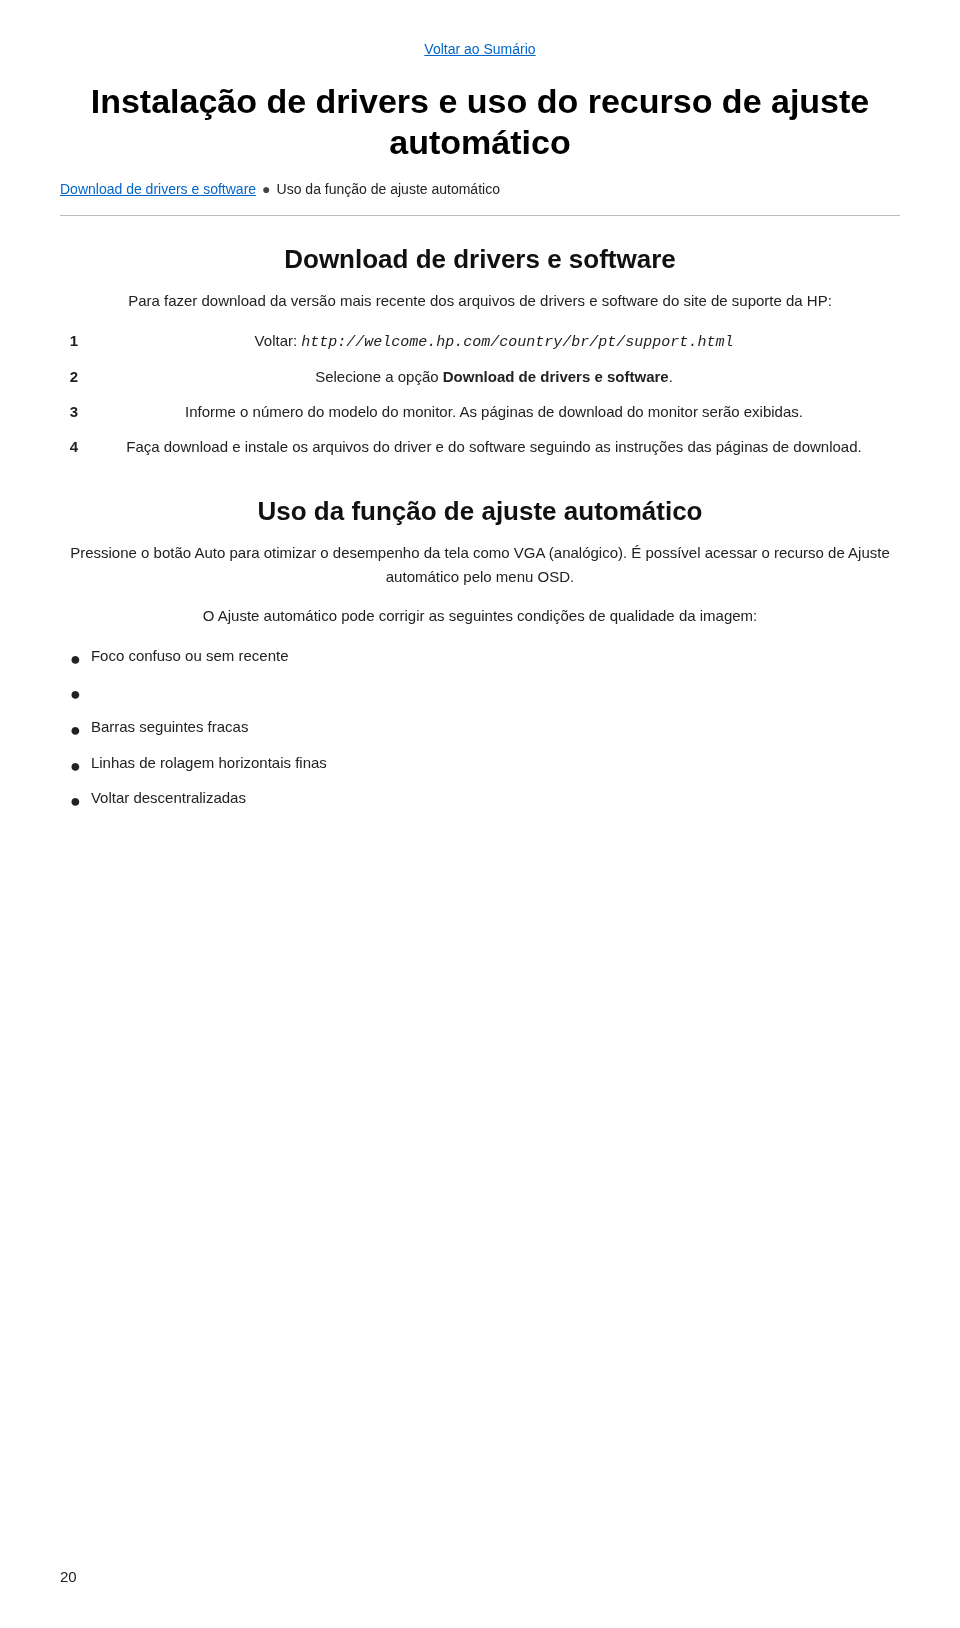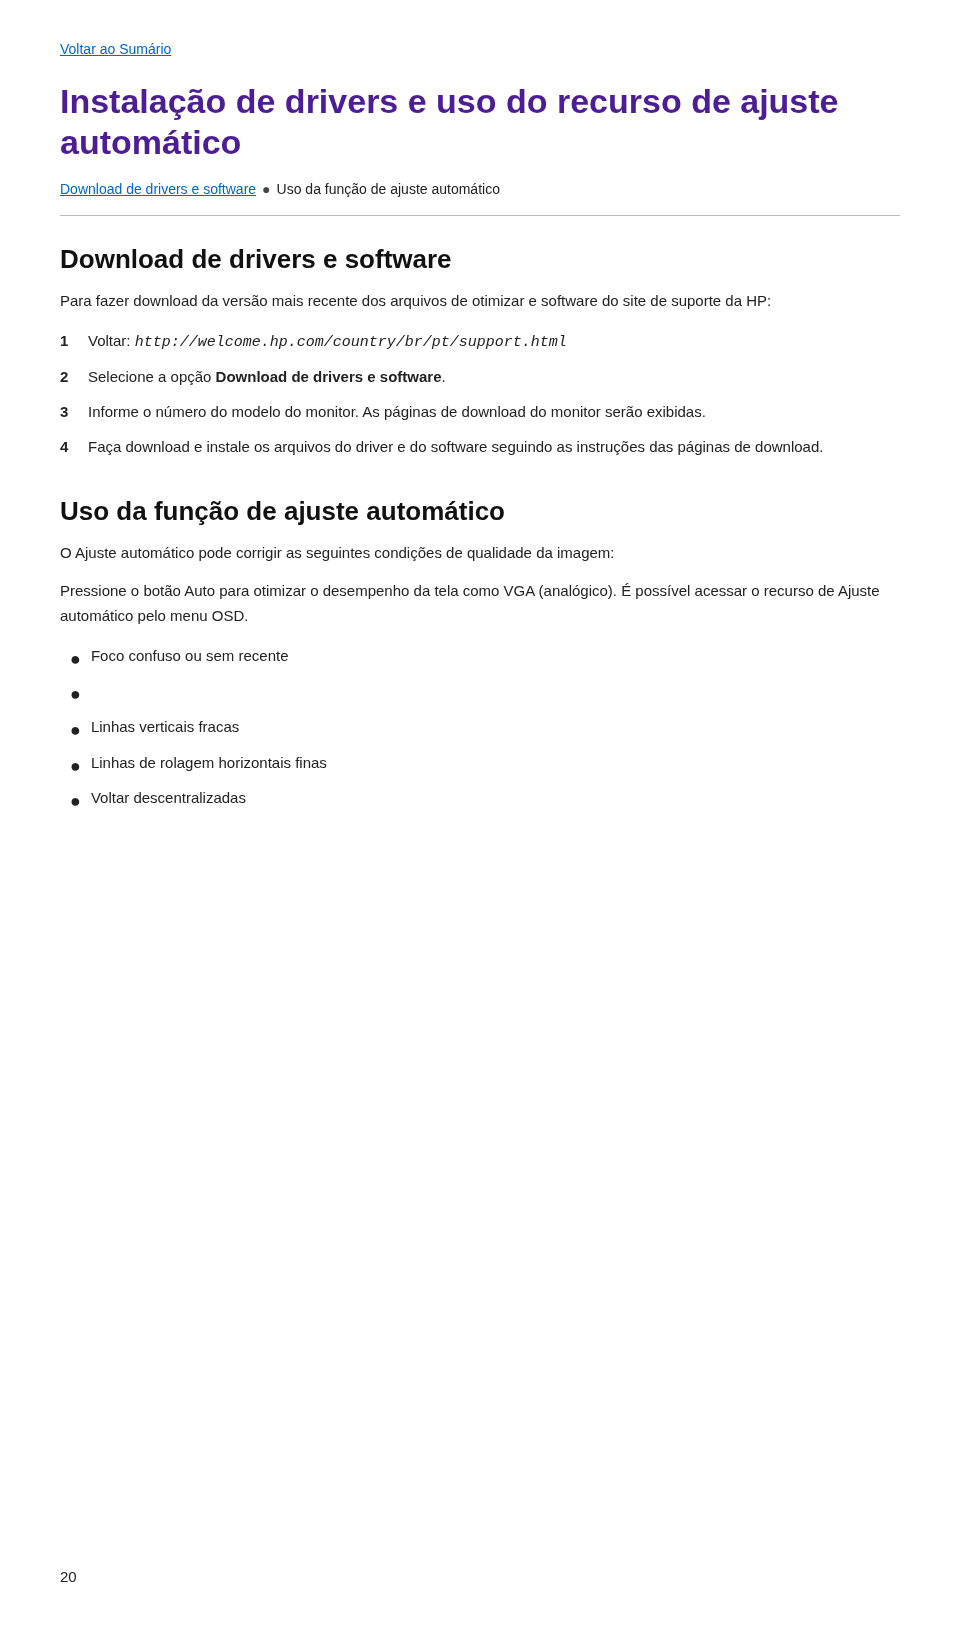--- a/index.html
+++ b/index.html
@@ -1,18 +1,19 @@
 <!DOCTYPE html>
 <html><head>
   <meta charset="utf-8">
   <style>
     * {
       margin: 0;
       padding: 0;
       box-sizing: border-box;
+      text-align: center;
     }
 
     body {
       background: #ffffff;
       font-family: Arial, Helvetica, sans-serif;
       color: #222222;
       width: 960px;
       min-height: 1628px;
       padding: 40px 60px 60px 60px;
       position: relative;
@@ -23,21 +24,21 @@
       color: #0066cc;
       text-decoration: underline;
       cursor: pointer;
       margin-bottom: 24px;
       display: inline-block;
     }
 
     .main-title {
       font-size: 34px;
       font-weight: bold;
-      color: #4c1d95;
+      color: #000000;
       line-height: 1.2;
       margin-bottom: 18px;
     }
 
     .breadcrumb-nav {
       display: flex;
       flex-direction: row;
       flex-wrap: wrap;
       gap: 0;
       margin-bottom: 0;
@@ -177,21 +178,21 @@
   <span class="separator">●</span>
   <span class="current-crumb">Uso da função de ajuste automático</span>
 </nav>
 
 <hr class="divider-line">
 
 
 <section>
   <h2 class="section-heading">Download de drivers e software</h2>
 
-  <p class="section-intro">Para fazer download da versão mais recente dos arquivos de otimizar e software do site de suporte da HP:</p>
+  <p class="section-intro">Para fazer download da versão mais recente dos arquivos de drivers e software do site de suporte da HP:</p>
 
   <ol class="numbered-list">
 
     <li>
       <span class="num">1</span>
       <span class="text">
         <span>Voltar: </span><a class="url-text">http://welcome.hp.com/country/br/pt/support.html</a>
       </span>
     </li>
 
@@ -211,35 +212,35 @@
       <span class="num">4</span>
       <span class="text">Faça download e instale os arquivos do driver e do software seguindo as instruções das páginas de download.</span>
     </li>
   </ol>
 </section>
 
 
 <section>
   <h2 class="sub-section-heading">Uso da função de ajuste automático</h2>
 
+  <p class="sub-section-intro">Pressione o botão Auto para otimizar o desempenho da tela como VGA (analógico). É possível acessar o recurso de Ajuste automático pelo menu OSD.</p>
+
   <p class="sub-section-intro">O Ajuste automático pode corrigir as seguintes condições de qualidade da imagem:</p>
 
-  <p class="sub-section-intro">Pressione o botão Auto para otimizar o desempenho da tela como VGA (analógico). É possível acessar o recurso de Ajuste automático pelo menu OSD.</p>
-
   <ul class="bullet-list">
     <li>
       <span class="bullet-dot">●</span>
       <span>Foco confuso ou sem recente</span>
     </li>
     <li>
       <span class="bullet-dot">●</span>
     </li>
     <li>
       <span class="bullet-dot">●</span>
-      <span>Linhas verticais fracas</span>
+      <span>Barras seguintes fracas</span>
     </li>
     <li>
       <span class="bullet-dot">●</span>
       <span>Linhas de rolagem horizontais finas</span>
     </li>
     <li>
       <span class="bullet-dot">●</span>
       <span>Voltar descentralizadas</span>
     </li>
   </ul>

